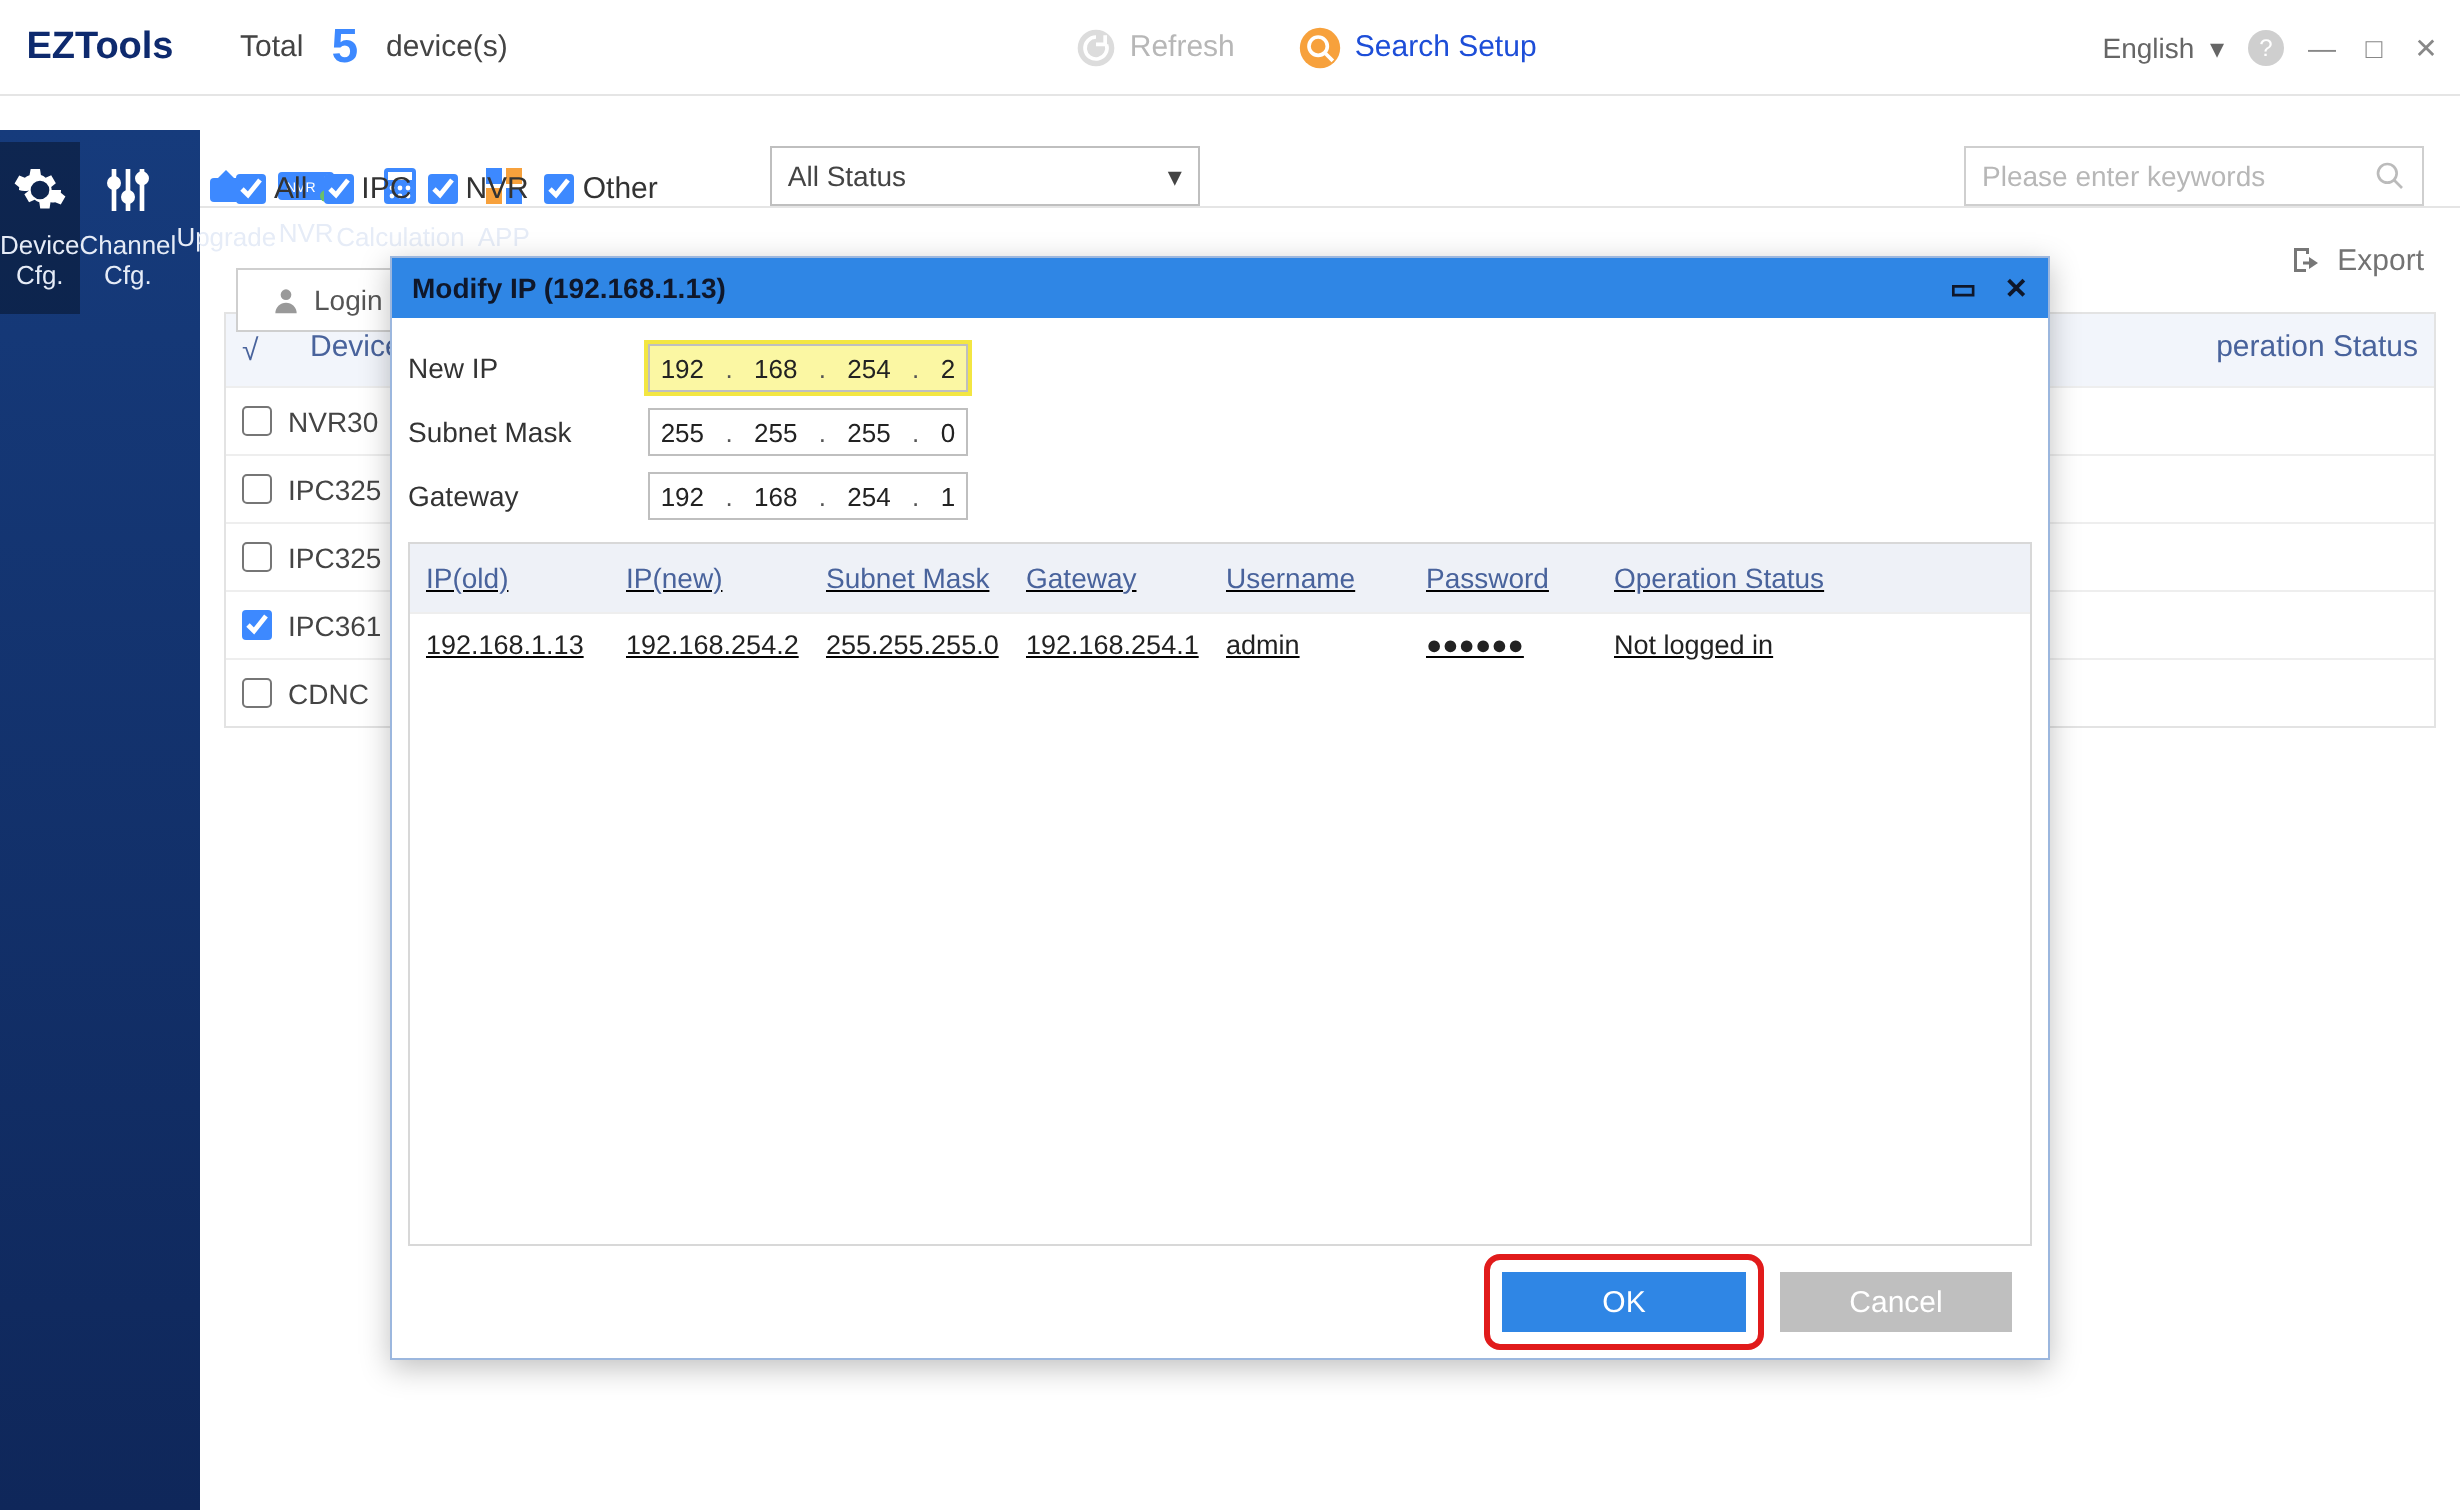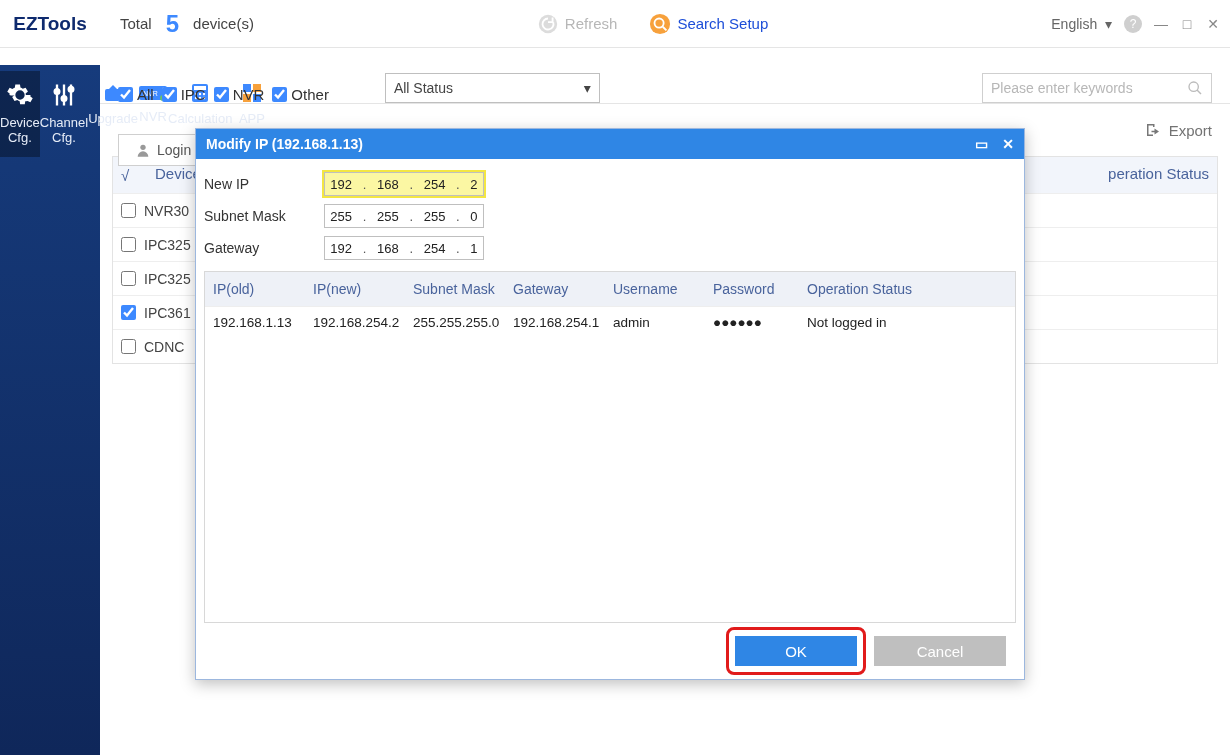--- a/index.html
+++ b/index.html
@@ -47,40 +47,40 @@
 .dev-head{ height:36px; background:#f2f5fb; display:flex; align-items:center; font-size:15px; color:#49639c; padding:0 8px; gap:8px;}
 .dev-head .col-chk{ width:26px; color:#49639c;}
 .dev-head .col-name{ flex:1; }
 .dev-head .col-op{ width:170px; }
 .dev-row{ height:34px; display:flex; align-items:center; padding:0 8px; gap:8px; font-size:14px; color:#444; border-top:1px solid #eee;}
 .dev-row input{ width:15px;height:15px; accent-color:#3d89ff;}
 .dev-row .col-name{ flex:1; }
 
 
 .modal{ position:absolute; left:195px; top:128px; width:830px; height:552px; background:#fff; border:1px solid #9cb7de; box-shadow:0 4px 14px rgba(0,0,0,.25); display:flex; flex-direction:column;}
-.modal-title{ height:30px; background:#2f86e5; color:#ffffff; font-size:14px; font-weight:600; display:flex; align-items:center; padding:0 10px;gap:24px;}
+.modal-title{ height:30px; background:#2f86e5; color:#0f172a; font-size:14px; font-weight:600; display:flex; align-items:center; padding:0 10px;gap:24px;}
 .modal-title .t-right{ margin-left:auto; display:flex; gap:14px;}
 .modal-title .mico{ cursor:pointer; font-size:14px;}
 .modal-body{ padding:10px 8px 0 8px; flex:1; display:flex; flex-direction:column;}
 .form-row{ display:flex; align-items:center; height:30px; margin-bottom:2px;}
 .form-row label{ width:120px; font-size:14px; color:#333;}
 .ipbox{ width:160px; height:24px; border:1px solid #bfbfbf; display:flex; align-items:center; justify-content:space-around; font-size:13px; color:#222; background:#fff;}
 .ipbox.hi{ background:#fbf7a3; box-shadow:0 0 0 2px #f3e642; }
 .ipbox span.dot{ color:#555; }
 
-.mod-grid{ margin-top:6px; border:1px solid #d8d8d8; flex:1; overflow:hidden; display:flex; flex-direction:column;}
+.mod-grid{ margin-top:6px; border:1px solid #d8d8d8; flex:1; overflow:hidden; display:flex; flex-direction:column;text-decoration:underline;}
 .grid-head{ height:34px; background:#eef1f7; display:flex; align-items:center; font-size:14px; color:#49639c; padding:0 4px;}
 .grid-head div, .grid-row div{ padding:0 4px; }
 .c-old{width:100px}.c-new{width:100px}.c-mask{width:100px}.c-gw{width:100px}.c-user{width:100px}.c-pwd{width:94px}.c-stat{flex:1}
 .grid-row{ height:32px; display:flex; align-items:center; font-size:13.5px; color:#222; border-top:1px solid #eee; padding:0 4px;}
 
 .modal-foot{ height:56px; display:flex; align-items:center; justify-content:flex-end; gap:8px; padding:0 18px;}
 .btn-ok{ width:122px; height:30px; background:#2f86e5; color:#fff; border:none; font-size:15px; cursor:pointer;}
 .btn-ok-wrap{ border:3px solid #e11b1b; border-radius:8px; padding:6px;}
-.btn-cancel{ width:132px; height:30px; background:#bfbfbf; color:#fff; border:none; font-size:15px; cursor:pointer;}
+.btn-cancel{ width:116px; height:30px; background:#bfbfbf; color:#fff; border:none; font-size:15px; cursor:pointer;}
 
 svg{display:block}
 </style>
 </head>
 <body>
 
 <div class="topbar">
   <div class="brand">EZTools</div>
   <div class="total-wrap">
     <span>Total</span>

